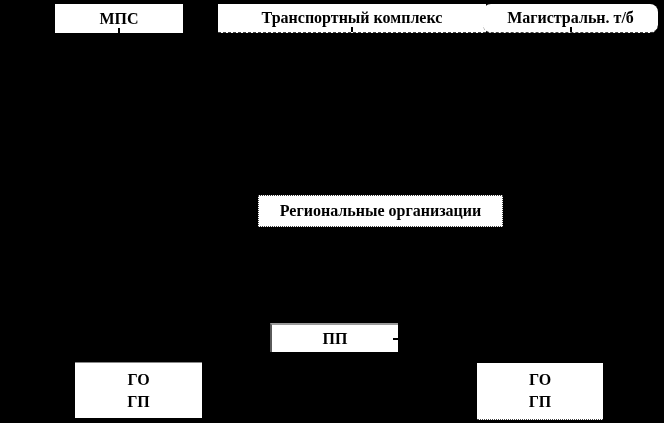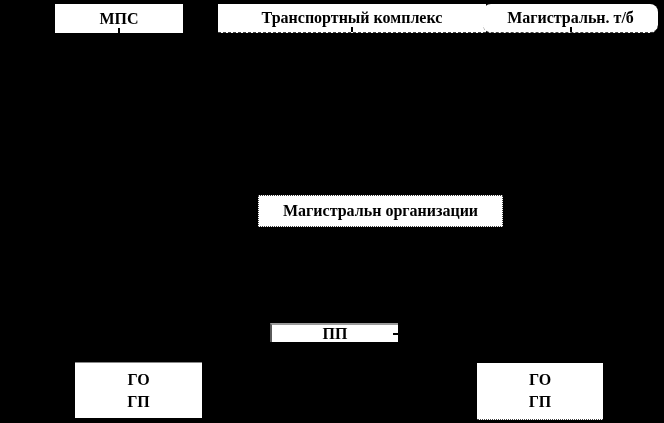--- a/index.html
+++ b/index.html
@@ -35,21 +35,21 @@
   .box-transport  { left: 218px; top: 4px;   width: 268px; height: 29px;
                     border-bottom: 1px dashed #444444; }
   .box-magistral  { left: 483px; top: 4px;   width: 175px; height: 29px;
                     border-bottom: 1px dashed #444444; border-radius: 8px; }
 
   
   .box-regional   { left: 258px; top: 195px; width: 245px; height: 32px;
                     border: 1px dotted #444444; }
 
   
-  .box-pp         { left: 270px; top: 323px; width: 128px; height: 19px;
+  .box-pp         { left: 270px; top: 323px; width: 128px; height: 29px;
                     border-top: 2px solid #9a9a9a; border-left: 2px solid #5a5a5a; }
 
   
   .box-gogp-left  { left: 75px;  top: 362px; width: 127px; height: 56px;
                     border-top: 1px solid #888888; }
   .box-gogp-right { left: 477px; top: 363px; width: 126px; height: 57px;
                     border-bottom: 1px dotted #444444; }
   .two-line { flex-direction: column; justify-content: center; }
   .two-line .label { line-height: 22px; font-family: Liberation Serif, serif; }
 
@@ -72,21 +72,21 @@
     <span class="label">Транспортный комплекс</span>
     <span class="stub stub-bottom"></span>
   </div>
 
   <div class="node box-magistral">
     <span class="label">Магистральн. т/б</span>
     <span class="stub stub-bottom"></span>
   </div>
 
   <div class="node box-regional">
-    <span class="label">Магистральн организации</span>
+    <span class="label">Региональные организации</span>
   </div>
 
   <div class="node box-pp">
     <span class="label">ПП</span>
     <span class="stub stub-right"></span>
   </div>
 
   <div class="node two-line box-gogp-left">
     <span class="label">ГО</span>
     <span class="label">ГП</span>

